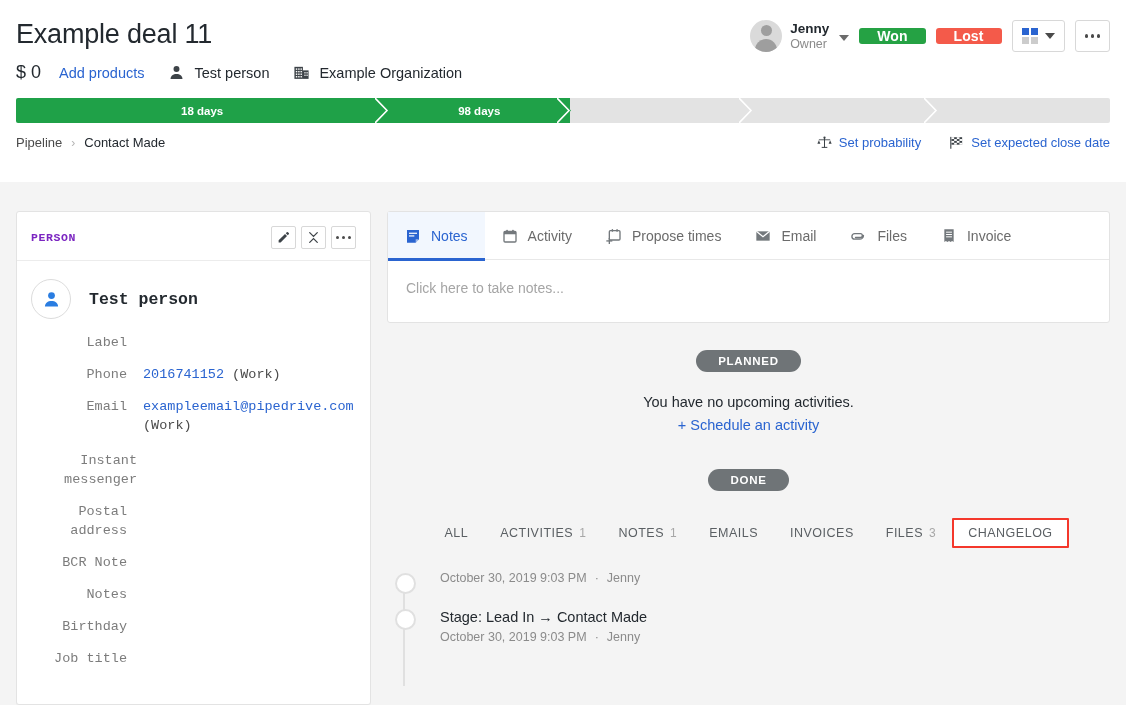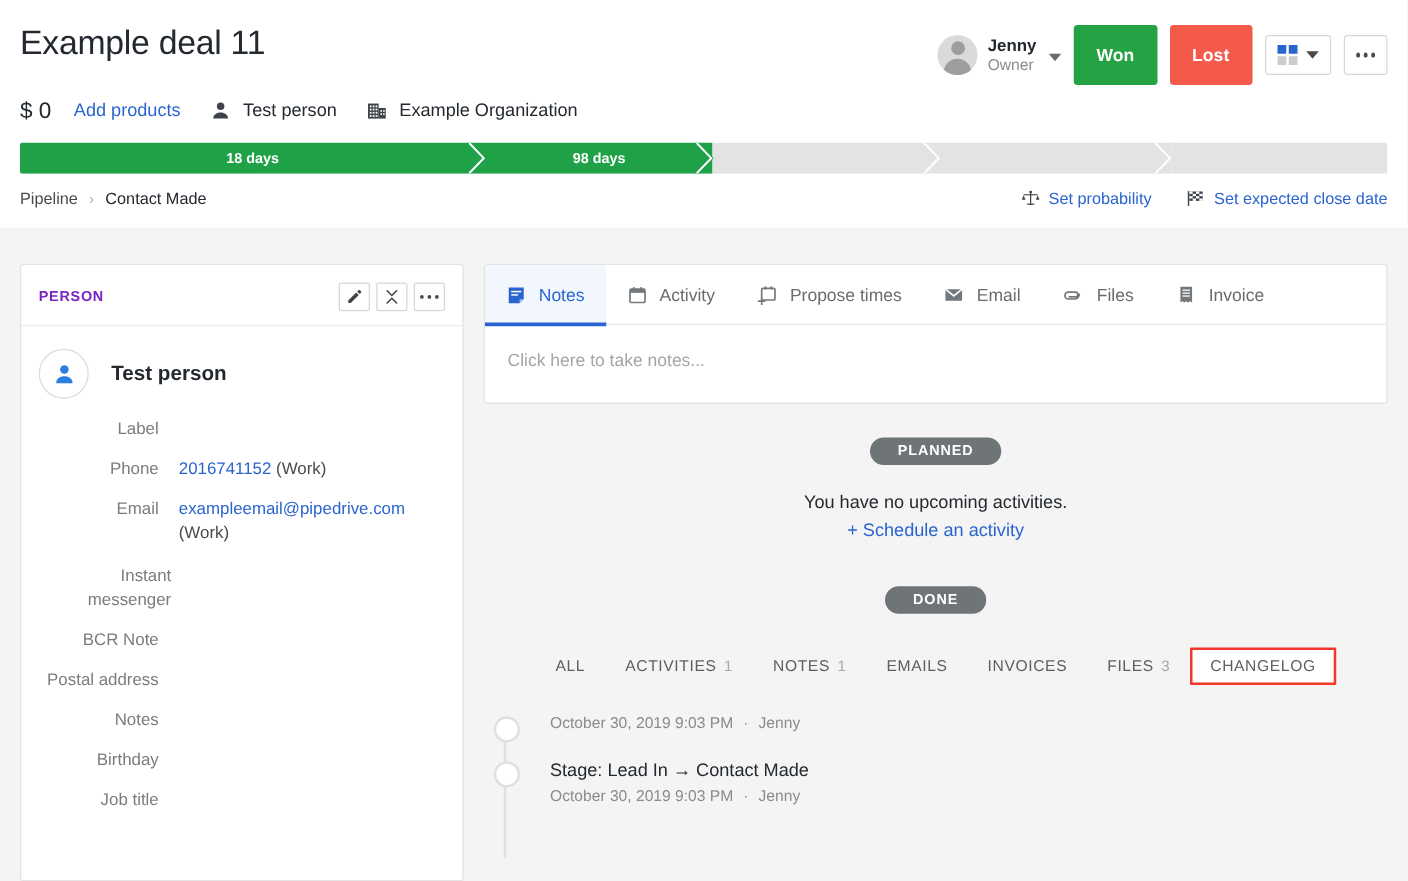--- a/index.html
+++ b/index.html
@@ -79,21 +79,21 @@
     border-top: 6px solid #6b6b6b;
     margin-left: 2px; margin-top: 4px;
   }
   .btn-won, .btn-lost {
     border: none;
     color: #fff;
     font-size: 14px;
     font-weight: bold;
     font-family: inherit;
     border-radius: 3px;
-    height: 48px;
+    height: 16px;
     padding: 0 18px;
     cursor: pointer;
     letter-spacing: 0.1px;
   }
   .btn-won { background: #25a244; }
   .btn-lost { background: #f45a4a; }
   .btn-icon {
     height: 32px;
     border: 1px solid #d8d8d8;
     background: #fff;
@@ -178,21 +178,21 @@
   }
 
   
   .left-col { width: 355px; flex: 0 0 355px; padding-top: 29px; }
   .card {
     background:#fff;
     border:1px solid #e3e3e3;
     border-radius:3px;
     box-shadow: 0 1px 1px rgba(0,0,0,0.03);
   }
-  .person-card { min-height: 494px; }
+  .person-card { min-height: 494px; font-family: Liberation Mono, monospace; }
   .person-head {
     display:flex; align-items:center;
     padding: 14px 14px 11px 14px;
     border-bottom: 1px solid #ececec;
   }
   .person-title {
     color:#7b25c1; font-size:11.5px; font-weight:bold; letter-spacing:0.6px;
   }
   .person-head-btns { margin-left:auto; display:flex; gap:5px; }
   .sq-btn {
@@ -490,25 +490,25 @@
             </div>
             <div class="field-row" style="margin-bottom: 16px;">
               <div class="field-label">Email</div>
               <div class="field-value" style="max-width: 190px;"><a>exampleemail@pipedrive.com</a><span class="paren"> (Work)</span></div>
             </div>
             <div class="field-row">
               <div class="field-label" style="padding-right: 6px;">Instant messenger</div>
               <div class="field-value"></div>
             </div>
             <div class="field-row">
+              <div class="field-label">Postal address</div>
+              <div class="field-value"></div>
+            </div>
+            <div class="field-row">
               <div class="field-label">BCR Note</div>
-              <div class="field-value"></div>
-            </div>
-            <div class="field-row">
-              <div class="field-label">Postal address</div>
               <div class="field-value"></div>
             </div>
             <div class="field-row">
               <div class="field-label">Notes</div>
               <div class="field-value"></div>
             </div>
             <div class="field-row">
               <div class="field-label">Birthday</div>
               <div class="field-value"></div>
             </div>

